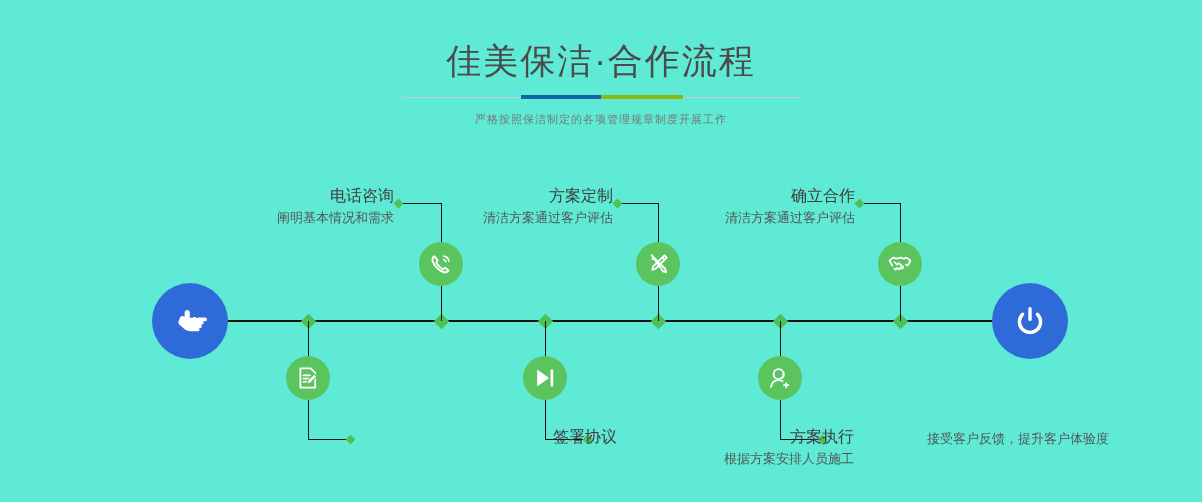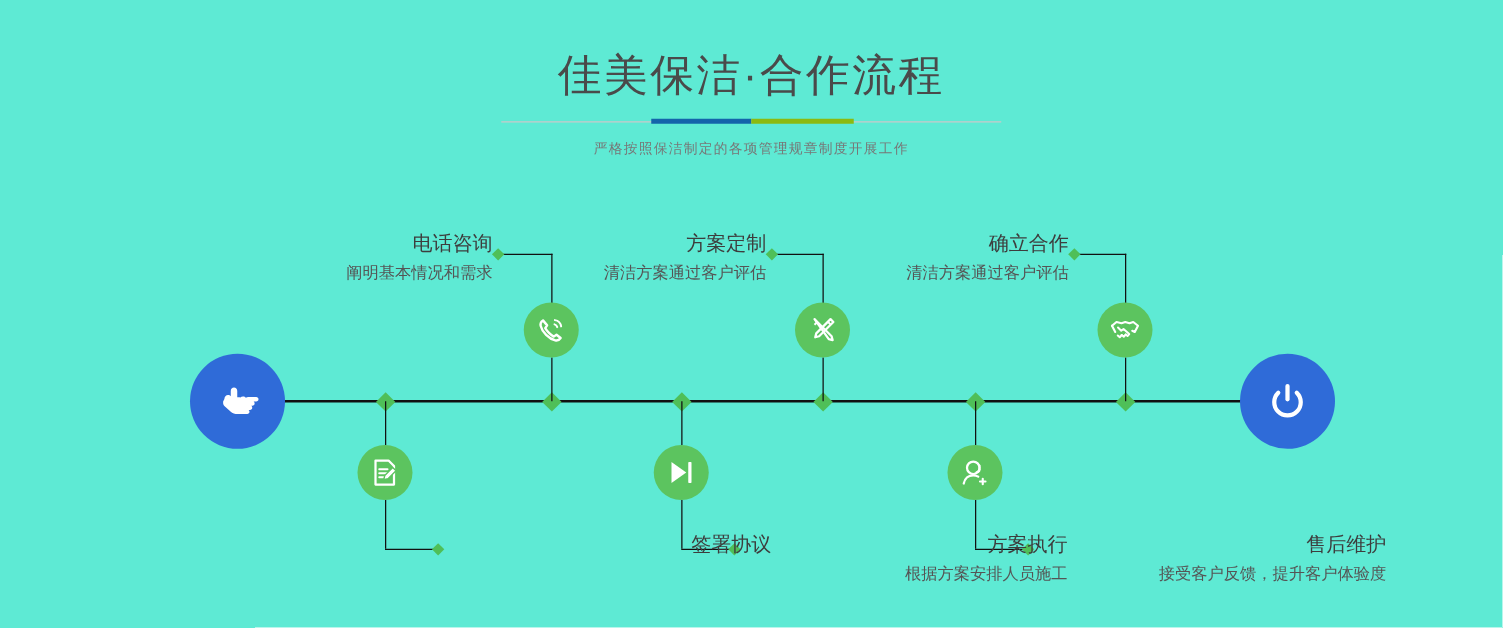--- a/index.html
+++ b/index.html
@@ -315,18 +315,17 @@
     <div class="lbl left-al" style="left:357px; top:427px; width:260px;">
       <span class="t">签署协议</span>
     </div>
 
     <div class="lbl left-al" style="left:594px; top:427px; width:260px;">
       <span class="t">方案执行</span>
       <span class="d">根据方案安排人员施工</span>
     </div>
 
     <div class="lbl left-al" style="left:829px; top:427px; width:280px;">
-      <span class="t">售后维护</span>
       <span class="d">接受客户反馈，提升客户体验度</span>
     </div>
 
   </div>
 </div>
 
 </body></html>

